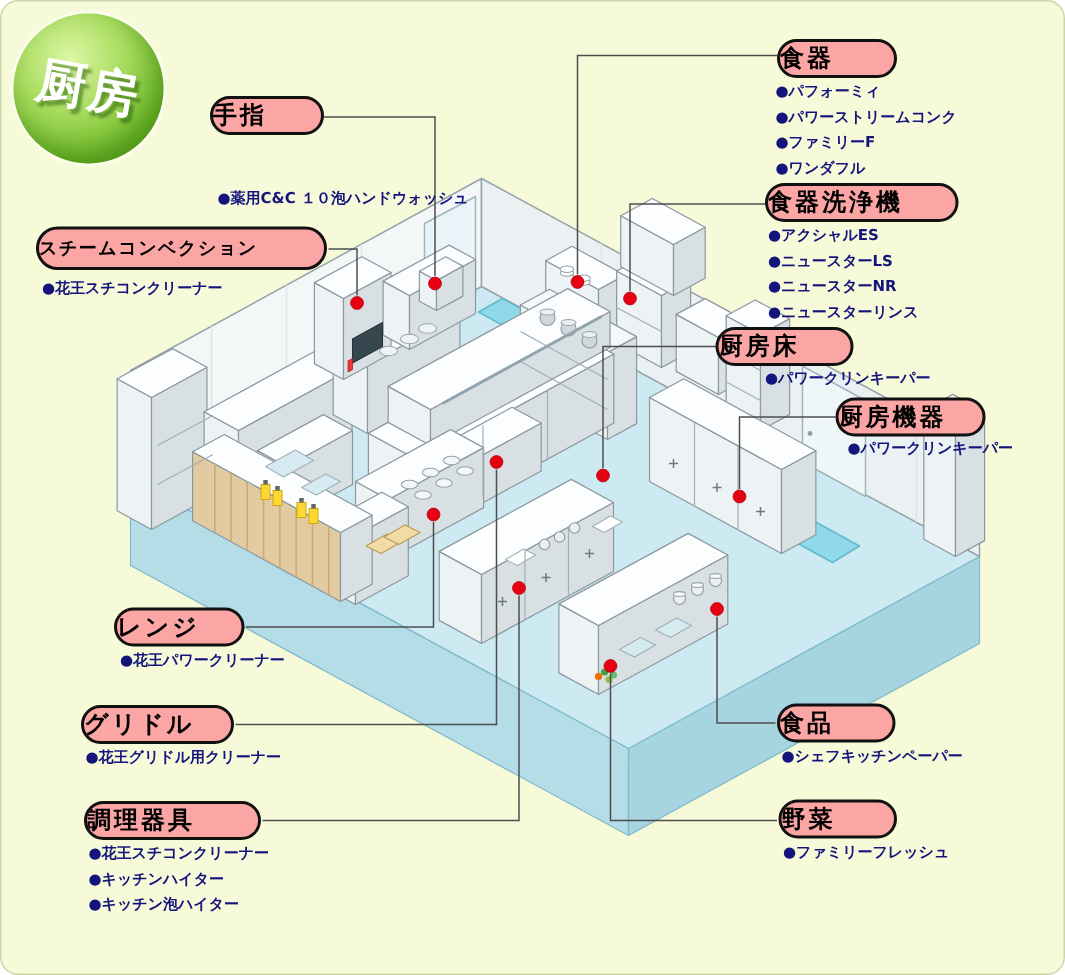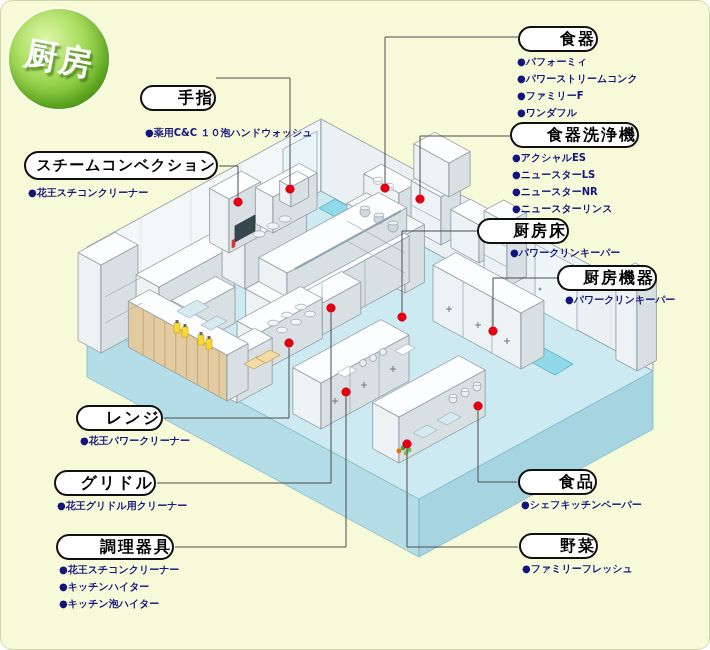--- a/index.html
+++ b/index.html
@@ -14,25 +14,25 @@
     background:radial-gradient(circle at 38% 30%, #ddf7a6 0%, #a8dc5e 38%, #72bb2b 70%, #4c9a12 100%);
     box-shadow: inset -5px -8px 14px rgba(30,90,0,.30), 0 0 0 2px rgba(255,255,255,.55);
   }
   .badge span{
     display:block;transform:rotate(10deg);color:#fff;font-size:33px;font-weight:bold;
     letter-spacing:2px;text-align:center;margin-top:28px;
     text-shadow:3px 3px 2px rgba(25,80,0,.5);
   }
   .callout{position:absolute;}
   .pill{
-    box-sizing:border-box;background:#ffffff;border:2px solid #111;border-radius:999px;
-    height:26px;line-height:22px;text-align:right;font-weight:bold;font-size:16px;
+    box-sizing:border-box;background:#fca5a5;border:2px solid #111;border-radius:999px;
+    height:26px;line-height:22px;text-align:left;font-weight:bold;font-size:16px;
     color:#000;letter-spacing:2px;white-space:nowrap;overflow:hidden;
   }
-  .pill.small{font-size:15px;letter-spacing:1px;}
+  .pill.small{font-size:12px;letter-spacing:1px;}
   .products{position:absolute;color:#14147d;font-weight:bold;font-size:10px;line-height:17px;white-space:nowrap;}
 </style>
 </head>
 <body>
 
 <div class="stage">
 
   <svg id="scene" width="710" height="650" viewBox="0 0 710 650">
       <polygon points="86.0,318.0 418.0,498.0 418.0,556.0 86.0,376.0" fill="#b5dde8" stroke="#7fb9c9" stroke-width="0.8" stroke-linejoin="round"></polygon>
       <polygon points="418.0,498.0 652.0,370.0 652.0,428.0 418.0,556.0" fill="#a6d4e0" stroke="#7fb9c9" stroke-width="0.8" stroke-linejoin="round"></polygon>
@@ -226,21 +226,21 @@
       <circle cx="345" cy="391" r="4.3" fill="#e60012" stroke="#b0000c" stroke-width="0.5"></circle>
       <circle cx="406" cy="443" r="4.3" fill="#e60012" stroke="#b0000c" stroke-width="0.5"></circle>
       <circle cx="477" cy="405" r="4.3" fill="#e60012" stroke="#b0000c" stroke-width="0.5"></circle>
     </svg>
 
   <div class="badge">
     <span>厨房</span>
   </div>
 
   <div class="callout">
-    <div class="pill" style="position:absolute;left:139px;top:63px;width:76px;margin-top:21px;">手指</div>
+    <div class="pill" style="position:absolute;left:139px;top:63px;width:76px;">手指</div>
     <div class="products" style="left:144px;top:92px;margin-top:31px;">
       <div>●薬用C&amp;C １０泡ハンドウォッシュ</div>
     </div>
   </div>
 
   <div class="callout">
     <div class="pill small" style="position:absolute;left:23px;top:150px;width:194px;height:29px;line-height:25px;">スチームコンベクション</div>
     <div class="products" style="left:27px;top:183px;">
       <div>●花王スチコンクリーナー</div>
     </div>

